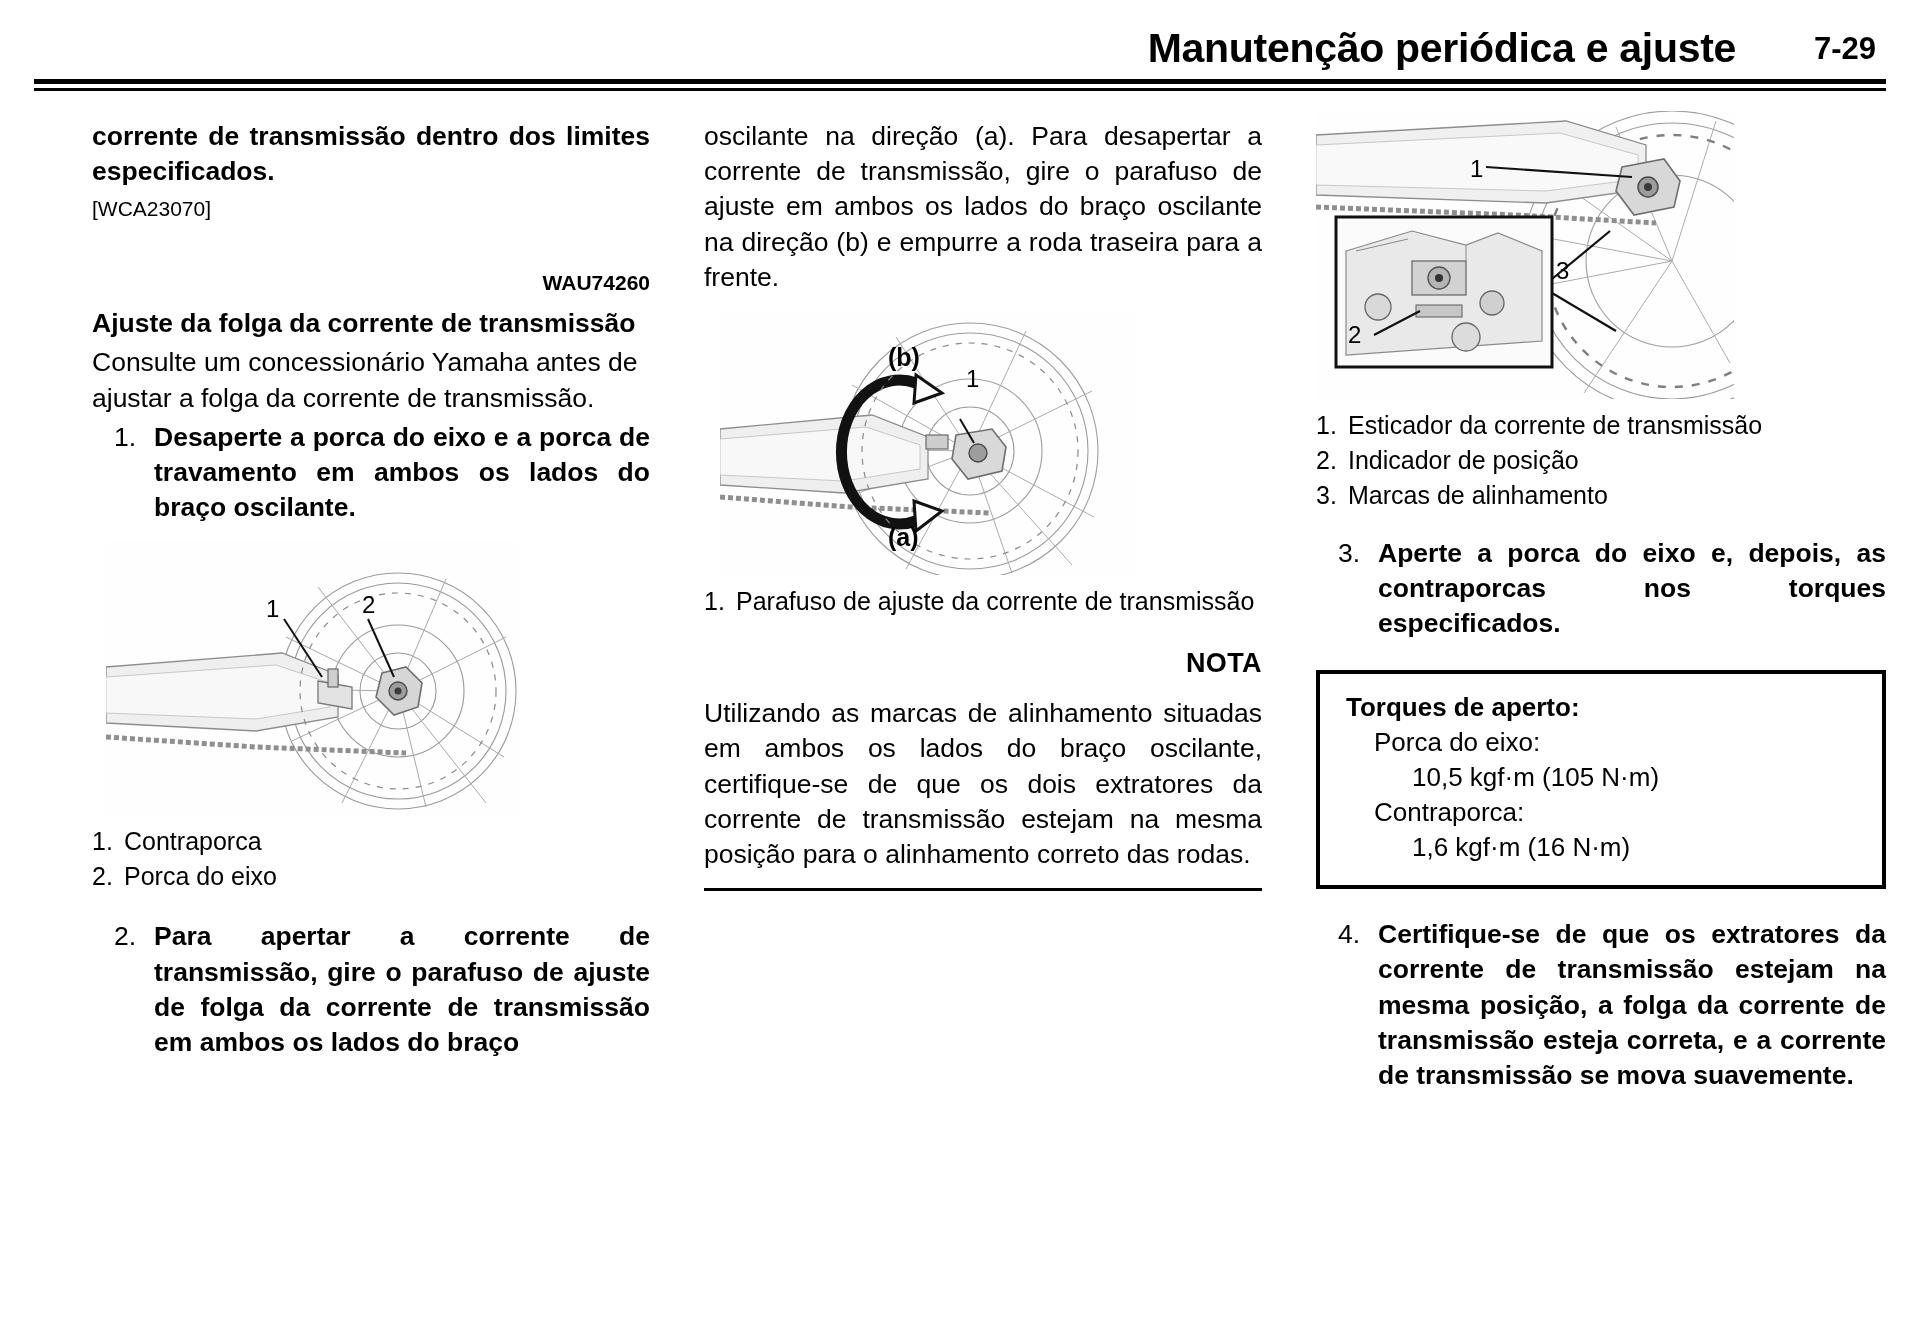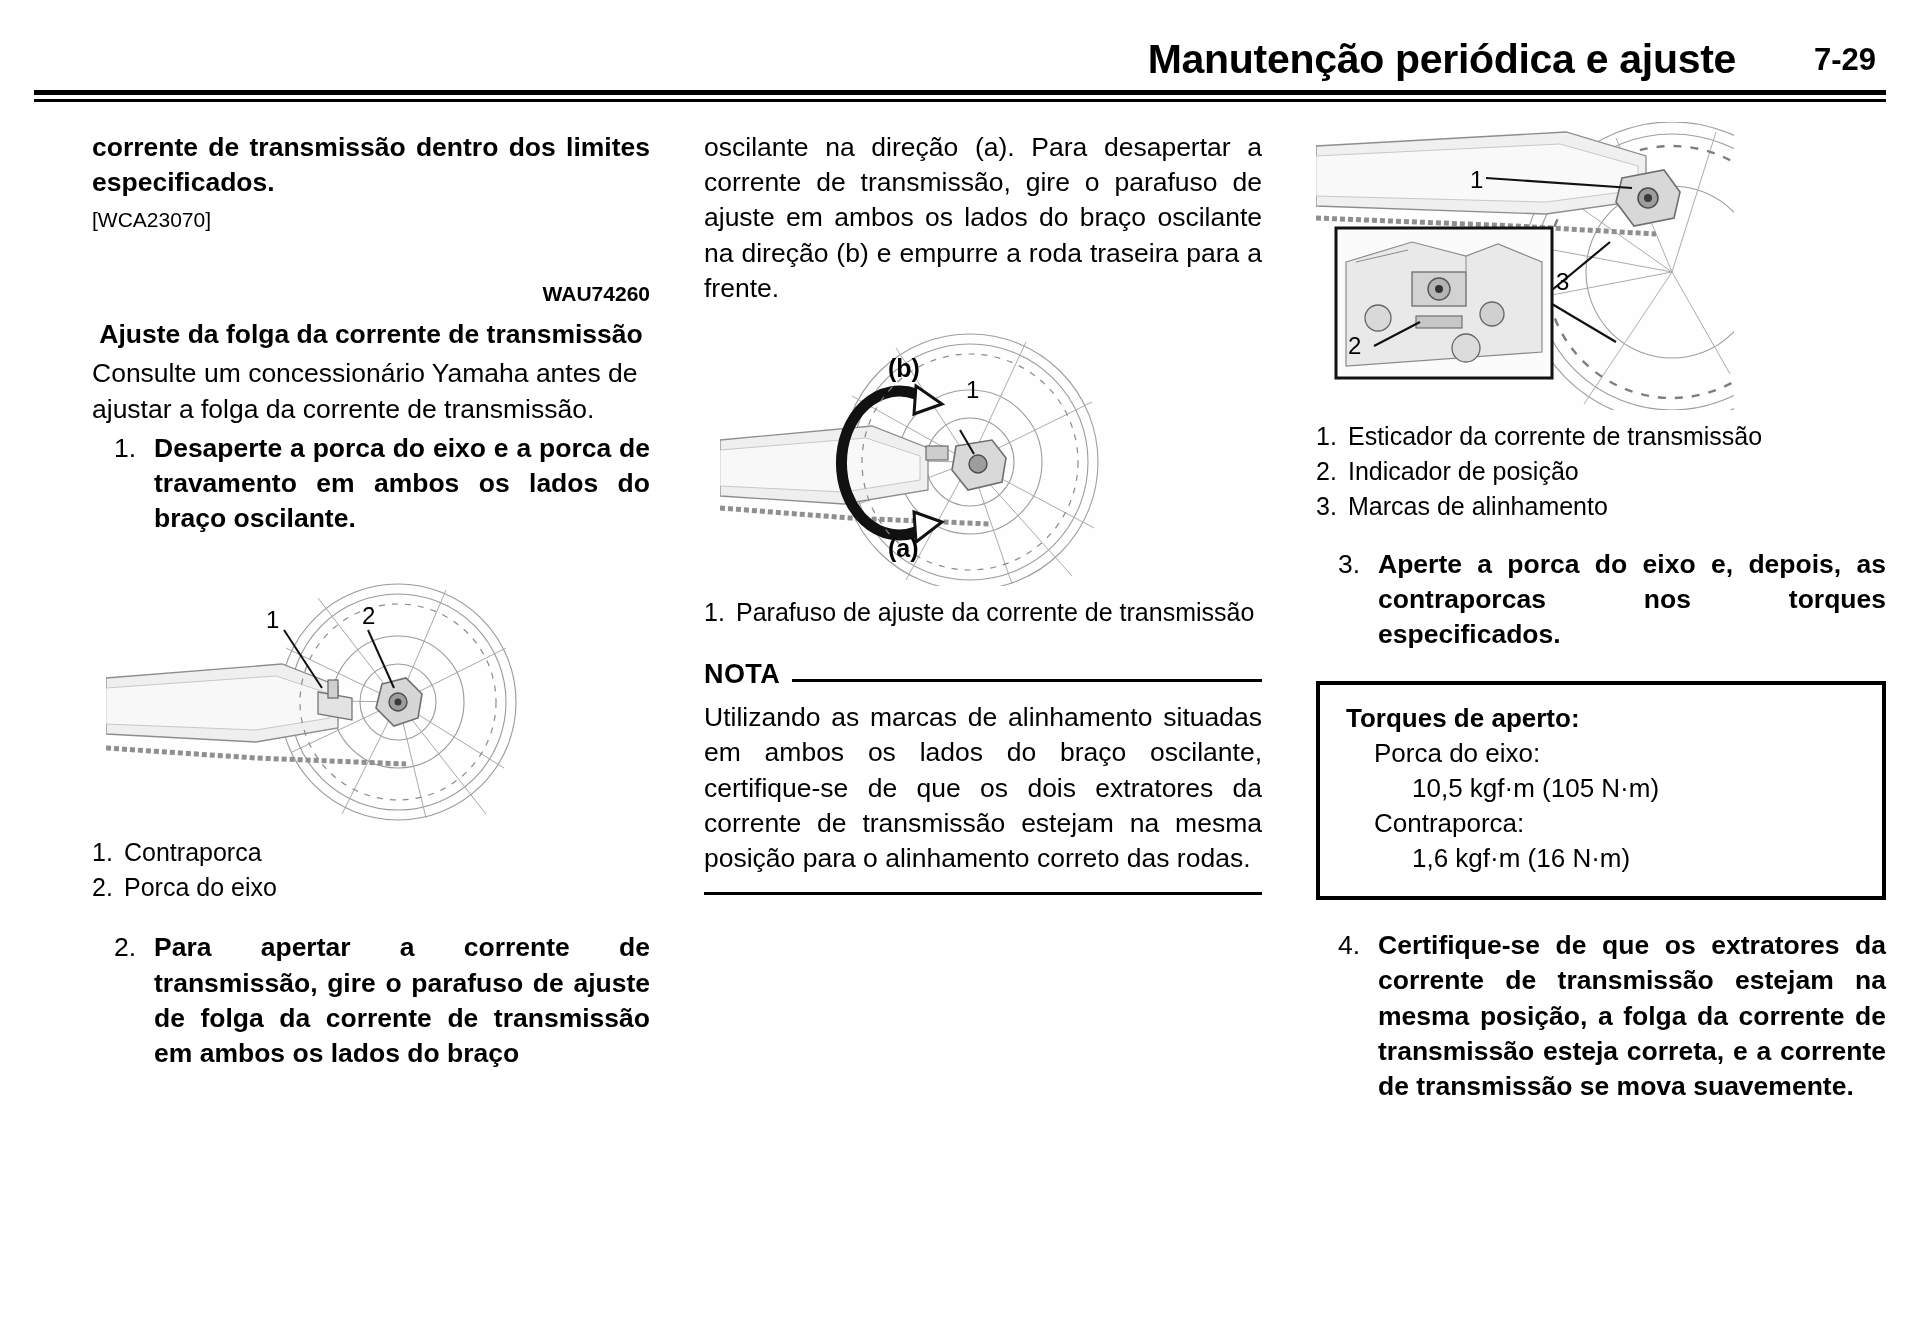--- a/index.html
+++ b/index.html
@@ -13,21 +13,21 @@
     font-family: "Liberation Sans", sans-serif;
     color: #000000;
     overflow: hidden;
   }
   .page {
     position: relative;
     width: 1920px;
     height: 1208px;
     background: #fff;
     box-sizing: border-box;
-    padding: 16px 34px;
+    padding: 5px 34px;
   }
 
   
   .header {
     position: relative;
     height: 66px;
     display: flex;
     align-items: flex-end;
     justify-content: flex-end;
     padding-right: 10px;
@@ -89,21 +89,21 @@
     text-justify: inter-word;
   }
   .body-text.left { text-align: left; }
   .bold {
     font-weight: bold;
   }
   .heading {
     font-size: 26.5px;
     font-weight: bold;
     line-height: 1.33;
-    text-align: center;
+    text-align: left;
   }
   .code-small {
     font-size: 21px;
     line-height: 1.3;
   }
   .code-right {
     font-size: 21px;
     text-align: right;
     line-height: 1.3;
     font-weight: bold;
@@ -152,22 +152,23 @@
   .cap-text {
     flex: 1 1 auto;
   }
 
   
   .nota {
     margin-top: 30px;
   }
   .nota-head {
     display: flex;
-    align-items: center;
-    gap: 12px;
+    align-items: flex-end;
+    gap: 4px;
+    flex-direction: column;
   }
   .nota-label {
     font-size: 27px;
     font-weight: bold;
     letter-spacing: 0.4px;
   }
   .nota-line {
     flex: 1 1 auto;
     height: 3px;
     background: #000;

